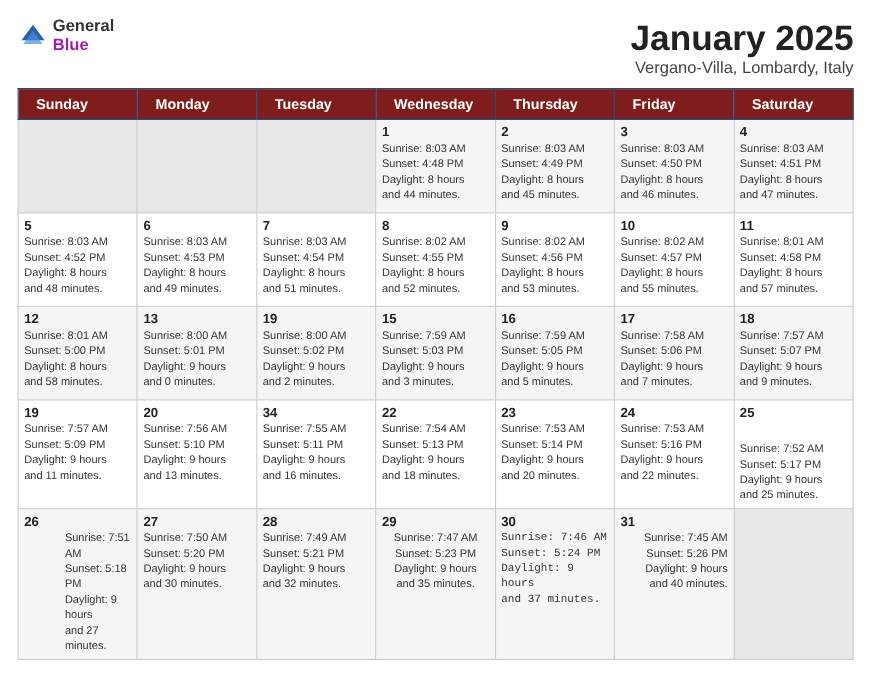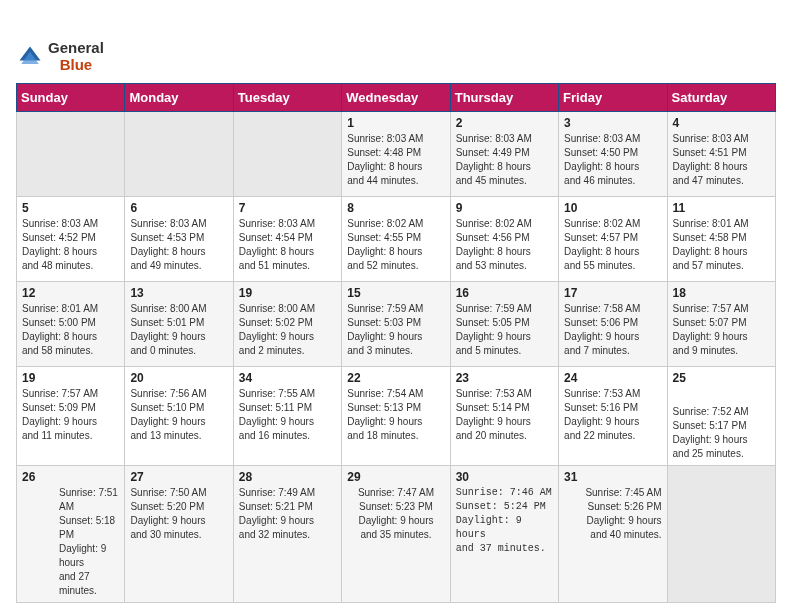--- a/index.html
+++ b/index.html
@@ -8,42 +8,40 @@
       background: #fff;
       width: 792px;
       min-height: 612px;
       padding: 16px;
     }
     .header {
       display: flex;
       justify-content: space-between;
       align-items: flex-start;
       margin-bottom: 10px;
-      margin-top: 24px;
     }
     .logo {
       display: flex;
       align-items: center;
       gap: 4px;
     }
     .logo-text {
       display: flex;
       flex-direction: column;
       line-height: 1.1;
     }
     .logo-general {
       font-size: 15px;
       font-weight: bold;
       color: #333;
     }
     .logo-blue {
       font-size: 15px;
       font-weight: bold;
-      color: #c2410c;
-      text-align: center;
+      color: #a21caf;
     }
     .logo-icon {
       width: 28px;
       height: 28px;
     }
     .title-block {
       text-align: right;
     }
     .cal-title {
       font-size: 32px;
@@ -53,25 +51,25 @@
     .cal-subtitle {
       font-size: 15px;
       color: #444;
     }
     table {
       width: 100%;
       border-collapse: collapse;
       table-layout: fixed;
     }
     thead tr th {
-      background: #be185d;
+      background: #7f1d1d;
       color: #fff;
       font-size: 13px;
       font-weight: bold;
-      padding: 6px 4px;
+      padding: 6px 16px;
       text-align: left;
       border: 1px solid #1a4f8a;
     }
     tbody tr td {
       vertical-align: top;
       border: 1px solid #ccc;
       padding: 4px 5px;
       font-size: 10.5px;
       color: #222;
       min-height: 80px;
@@ -104,20 +102,24 @@
 <div class="header">
   <div class="logo">
     <svg class="logo-icon" viewBox="0 0 32 32" xmlns="http://www.w3.org/2000/svg">
       <polygon points="16,4 28,20 4,20" fill="#2563a8"></polygon>
       <polygon points="16,10 26,24 6,24" fill="#4a90d9" opacity="0.7"></polygon>
     </svg>
     <div class="logo-text">
       <span class="logo-general">General</span>
       <span class="logo-blue">Blue</span>
     </div>
+  </div>
+  <div class="title-block">
+    <div class="cal-title">January 2025</div>
+    <div class="cal-subtitle">Vergano-Villa, Lombardy, Italy</div>
   </div>
 </div>
 
 <table>
   <thead>
     <tr>
       <th>Sunday</th>
       <th>Monday</th>
       <th>Tuesday</th>
       <th>Wednesday</th>

